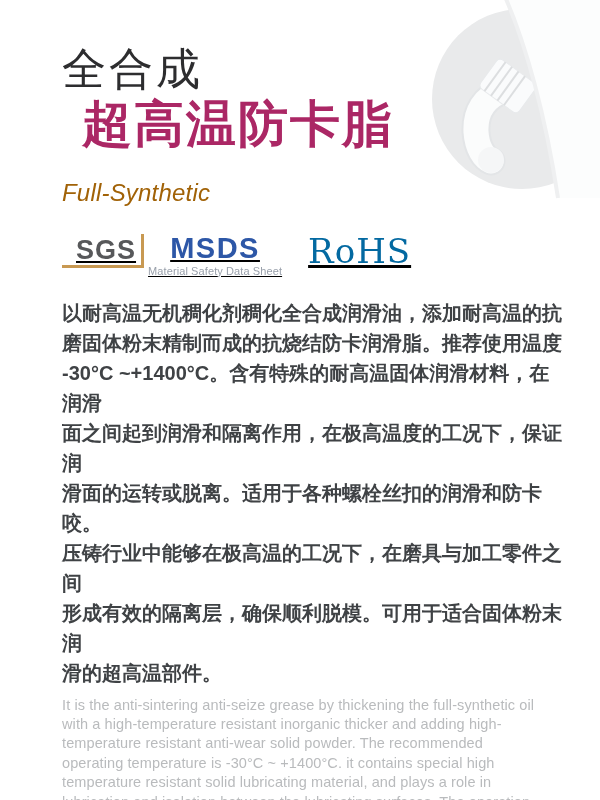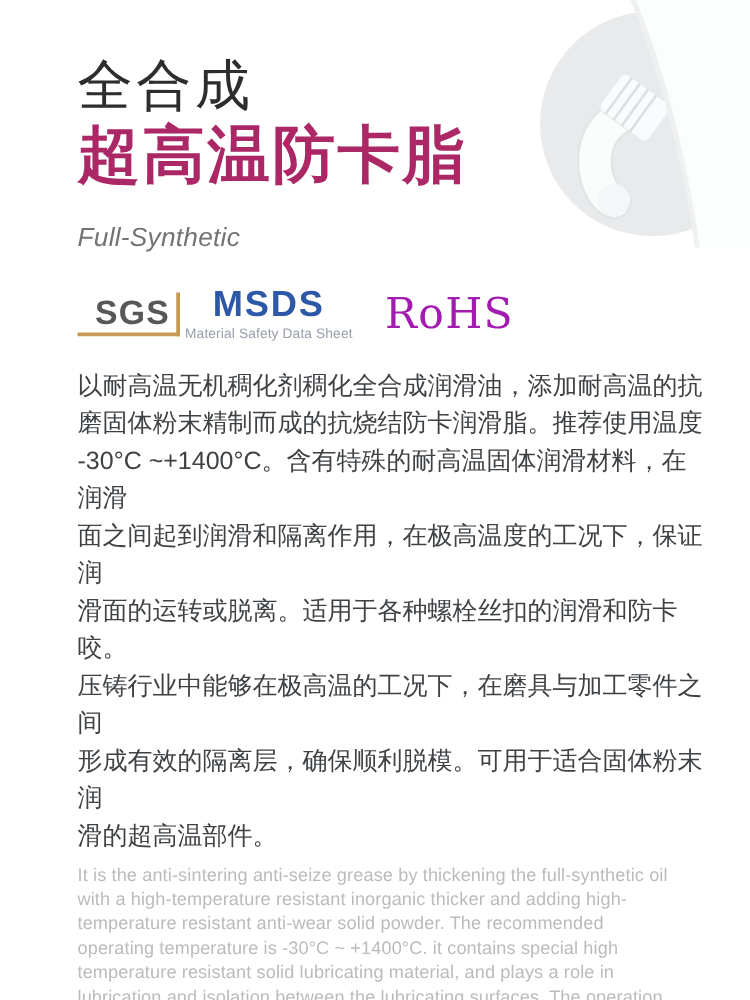--- a/index.html
+++ b/index.html
@@ -15,48 +15,48 @@
   .hero-art { position:absolute; top:0; right:0; width:220px; height:240px; pointer-events:none; }
 
   .content { position:absolute; left:62px; top:44px; width:504px; }
 
   .title-cn {
     font-size:44px; line-height:1.12; color:#2d2d2f;
     font-weight:500; letter-spacing:3px;
   }
   .title-accent {
     font-size:50px; line-height:1.08; color:#ab2765;
-    font-weight:bold; letter-spacing:2px; margin-top:4px;
+    font-weight:bold; letter-spacing:2px; margin-top:4px;margin-left:20px;
   }
   .subtitle {
-    margin-top:26px; font-size:21px; line-height:1.35;
-    font-style:italic; color:#737373; letter-spacing:0.2px;
+    margin-top:26px; font-size:24px; line-height:1.35;
+    font-style:italic; color:#a16207; letter-spacing:0.2px;
   }
 
-  .certs { display:flex; align-items:center; margin-top:24px; }
+  .certs { display:flex; align-items:flex-start; margin-top:24px;text-decoration:underline; }
   .cert-sgs {
     border-right:3px solid #c89952;
     border-bottom:3px solid #c89952;
     padding:2px 5px 1px 14px;
     font-size:27px; font-weight:bold; color:#57585a; letter-spacing:1px;
     line-height:1.05;
   }
   .cert-msds { margin-left:4px; text-align:center; padding-bottom:1px; }
   .msds-main { font-size:29px; font-weight:bold; color:#2d57a7; letter-spacing:1.5px; line-height:1; }
   .msds-sub  { font-size:11px; color:#99a0ab; margin-top:2px; white-space:nowrap; letter-spacing:0.1px; }
   .cert-rohs {
     margin-left:26px; font-family:"DejaVu Serif", serif;
-    font-size:34px; color:#a21caf; letter-spacing:1px; line-height:1;
+    font-size:34px; color:#0369a1; letter-spacing:1px; line-height:1;
     padding-bottom:2px;
   }
 
   .desc-cn {
     margin-top:20px; width:504px;
     font-size:20px; line-height:30px; color:#3f4245;
-    font-weight:400; white-space:pre-line;
+    font-weight:700; white-space:pre-line;
   }
   .desc-en {
     margin-top:8px; width:484px;
     font-size:14.5px; line-height:19.4px; color:#b9bbbd;
     letter-spacing:0.1px;
   }
 </style>
 </head>
 <body>
 

